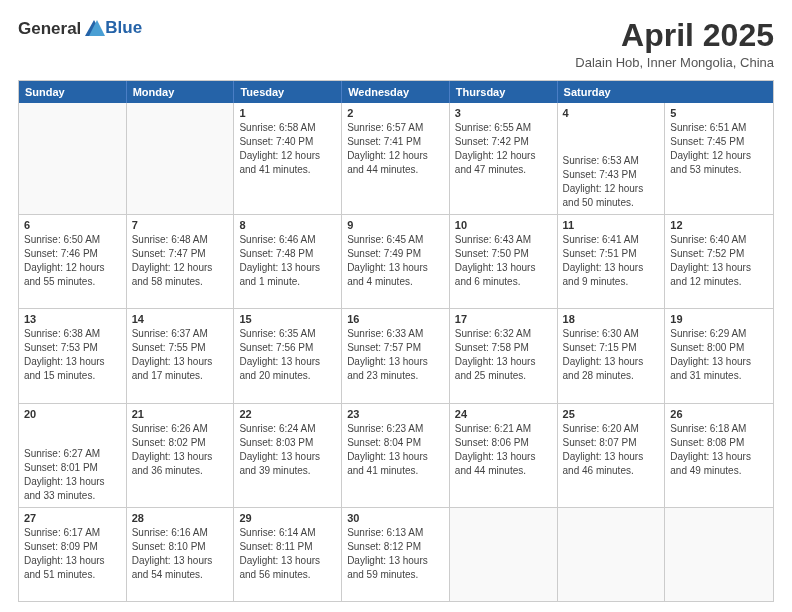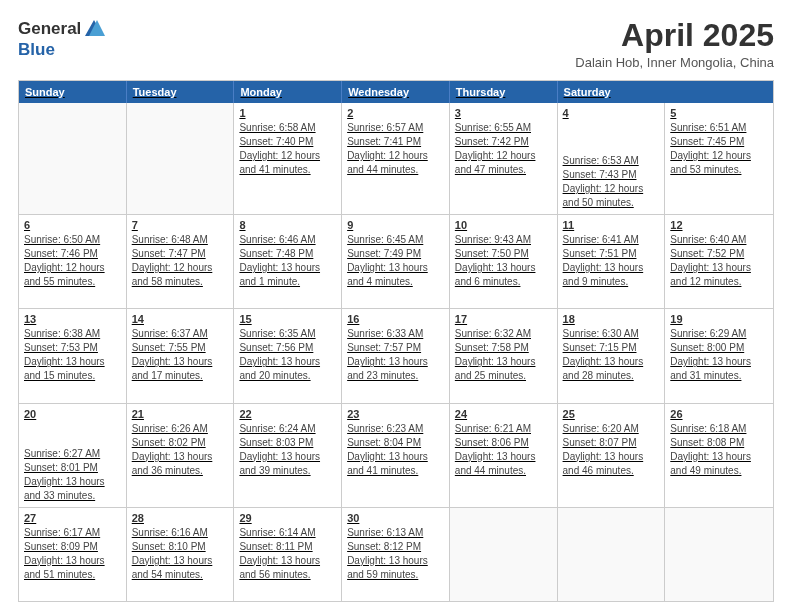--- a/index.html
+++ b/index.html
@@ -18,21 +18,20 @@
       flex-direction: column;
     }
     .header {
       display: flex;
       justify-content: space-between;
       align-items: flex-start;
       margin-bottom: 10px;
     }
     .logo {
       display: flex;
-      flex-direction: column;
       align-items: flex-start;
     }
     .logo-text {
       display: flex;
       align-items: center;
       font-size: 18px;
       font-weight: bold;
       color: #333;
     }
     .logo-general { color: #333; font-size: 17px; font-weight: bold; }
@@ -54,21 +53,20 @@
     .subtitle {
       font-size: 13px;
       color: #555;
       margin-top: 2px;
     }
     .calendar {
       flex: 1;
       display: flex;
       flex-direction: column;
       border: 1px solid #ccc;
-      text-decoration: underline;
     }
     .cal-header {
       display: grid;
       grid-template-columns: repeat(7, 1fr);
       background: #2563a8;
     }
     .cal-header-cell {
       color: #fff;
       font-size: 11px;
       font-weight: bold;
@@ -130,22 +128,22 @@
     </div>
     <div class="title-section">
       <div class="month-title">April 2025</div>
       <div class="subtitle">Dalain Hob, Inner Mongolia, China</div>
     </div>
   </div>
 
   <div class="calendar">
     <div class="cal-header">
     <div class="cal-header-cell">Sunday</div>
+        <div class="cal-header-cell">Monday</div>
         <div class="cal-header-cell">Tuesday</div>
-        <div class="cal-header-cell">Monday</div>
         <div class="cal-header-cell">Wednesday</div>
         <div class="cal-header-cell">Thursday</div>
         <div class="cal-header-cell">Saturday</div>
       </div>
     <div class="cal-body">
     <div class="cal-row">
           <div class="cal-cell empty"></div>
           <div class="cal-cell empty"></div>
           <div class="cal-cell">
             <span class="day-num">1</span>
@@ -207,21 +205,21 @@
           </div>
           <div class="cal-cell">
             <span class="day-num">9</span>
             <div class="cell-text" style="white-space: pre-line;">Sunrise: 6:45 AM
 Sunset: 7:49 PM
 Daylight: 13 hours
 and 4 minutes.</div>
           </div>
           <div class="cal-cell">
             <span class="day-num">10</span>
-            <div class="cell-text" style="white-space: pre-line;">Sunrise: 9:43 AM
+            <div class="cell-text" style="white-space: pre-line;">Sunrise: 6:43 AM
 Sunset: 7:50 PM
 Daylight: 13 hours
 and 6 minutes.</div>
           </div>
           <div class="cal-cell">
             <span class="day-num">11</span>
             <div class="cell-text" style="white-space: pre-line;">Sunrise: 6:41 AM
 Sunset: 7:51 PM
 Daylight: 13 hours
 and 9 minutes.</div>

